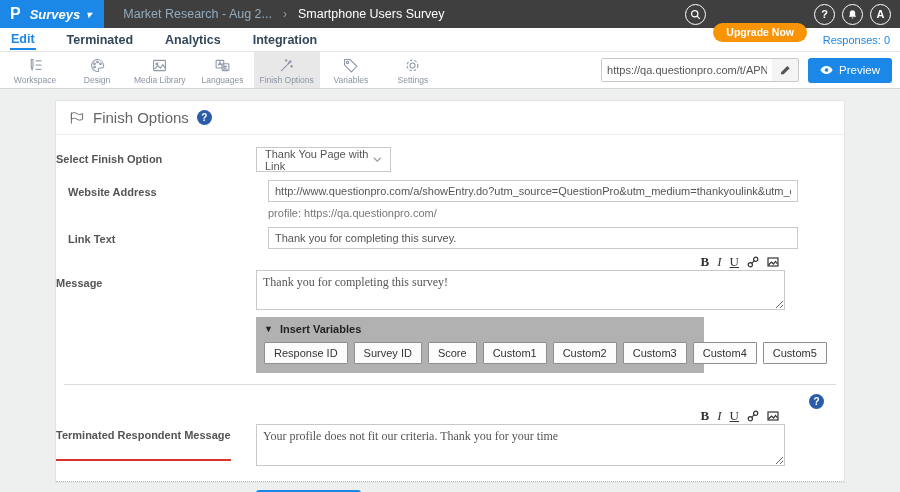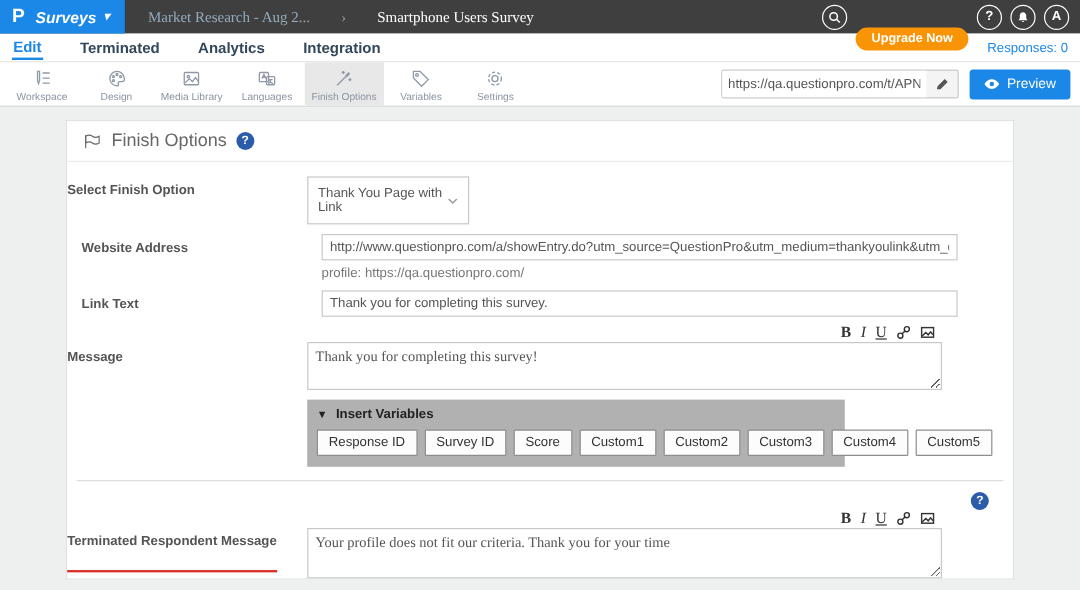--- a/index.html
+++ b/index.html
@@ -5,21 +5,21 @@
   * { margin:0; padding:0; box-sizing:border-box; }
   html,body { width:900px; height:492px; overflow:hidden; }
   body { font-family:"Liberation Sans", sans-serif; background:#eef0f0; position:relative; }
 
   
   .topbar { height:28px; background:#3f3f3f; display:flex; align-items:stretch; color:#fff; }
   .brand { background:#1b87e6; display:flex; align-items:center; padding:0 13px 0 10px; gap:9px; }
   .brand .logo { font-size:16px; font-weight:bold; }
   .brand .product { font-size:13px; font-weight:bold; display:flex; align-items:center; gap:6px;font-style:italic; }
   .brand .caret { font-size:10px; }
-  .crumbs { flex:1; display:flex; align-items:center; gap:26px; padding-left:19px; font-size:12.5px;font-family:Liberation Serif, serif; }
+  .crumbs { flex:1; display:flex; align-items:center; gap:11px; padding-left:19px; font-size:12.5px; }
   .crumb-folder { color:#94abbc; }
   .crumb-sep { color:#9a9a9a; font-size:12px; }
   .crumb-survey { color:#ffffff; }
   .top-actions { display:flex; align-items:center; gap:7px; padding-right:9px; }
   .circle-btn { width:21px; height:21px; border:1.5px solid #fff; border-radius:50%; display:flex; align-items:center; justify-content:center; font-size:11px; font-weight:bold; color:#fff; background:transparent; cursor:pointer; }
   .upgrade { background:#f89406; color:#fff; border:none; border-radius:10px; height:19px; padding:0 13px; font-size:10.5px; font-weight:bold; font-family:inherit; cursor:pointer;margin-top:36px; }
 
   
   .navrow { height:24px; background:#fff; border-bottom:1px solid #e4e4e4; display:flex; align-items:center; padding:0 10px; }
   .tab { font-size:12.5px; font-weight:bold; color:#33475b; margin-right:30px; padding:2px 1px; cursor:pointer; }
@@ -44,21 +44,21 @@
   .card { position:absolute; left:55px; top:100px; width:790px; height:383px; background:#fff; border:1px solid #e3e3e3; }
   .card-header { height:34px; display:flex; align-items:center; gap:8px; padding:0 13px; border-bottom:1px solid #ececec; }
   .card-header svg { width:16px; height:14px; stroke:#666; fill:none; stroke-width:1.2; }
   .card-title { font-size:15px; color:#666; }
   .help-dot { width:15px; height:15px; border-radius:50%; background:#2a5caa; color:#fff; font-size:10px; font-weight:bold; display:inline-flex; align-items:center; justify-content:center; cursor:pointer; }
 
   .row { display:flex; }
   .label-col { width:200px; padding-right:15px; text-align:left; font-size:11px; font-weight:bold; color:#545454; padding-top:6px; }
   .ctrl-col { flex:1; }
 
-  .select-box { width:135px; height:40px; border:1px solid #c9c9c9; display:flex; align-items:center; justify-content:space-between; padding:0 8px; font-size:11px; color:#555; cursor:pointer; background:#fff; }
+  .select-box { width:135px; height:25px; border:1px solid #c9c9c9; display:flex; align-items:center; justify-content:space-between; padding:0 8px; font-size:11px; color:#555; cursor:pointer; background:#fff; }
   .select-box svg { width:10px; height:7px; stroke:#999; fill:none; stroke-width:1.4; }
 
   .text-input { width:530px; height:22px; border:1px solid #c9c9c9; padding:0 6px; font-size:11px; color:#555; font-family:inherit; outline:none; }
   .example { font-size:11px; color:#777; margin-top:5px; }
 
   .ed-toolbar { width:523px; display:flex; justify-content:flex-end; align-items:center; gap:8px; font-family:"Liberation Serif", serif; font-size:13px; color:#333; margin-bottom:2px; }
   .ed-toolbar span { cursor:pointer; line-height:1; }
   .ed-b { font-weight:bold; }
   .ed-i { font-style:italic; }
   .ed-u { text-decoration:underline; }

